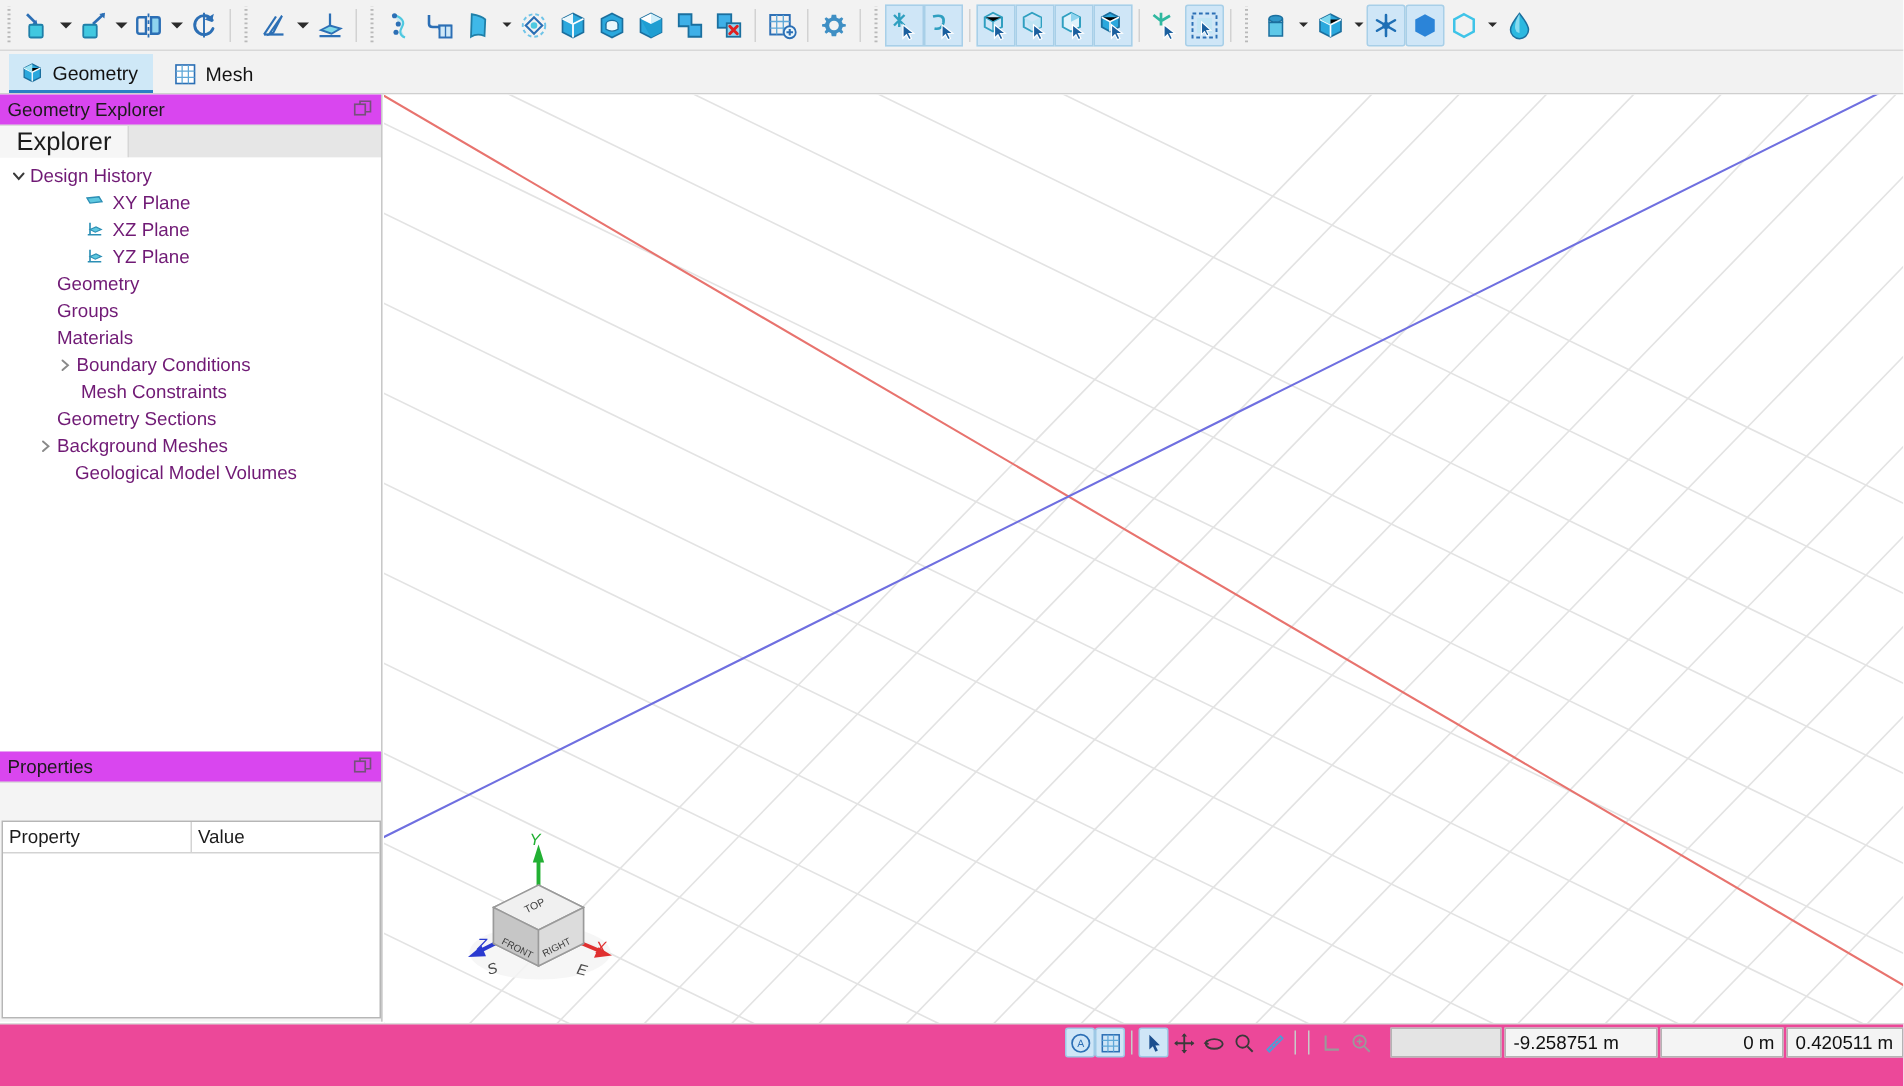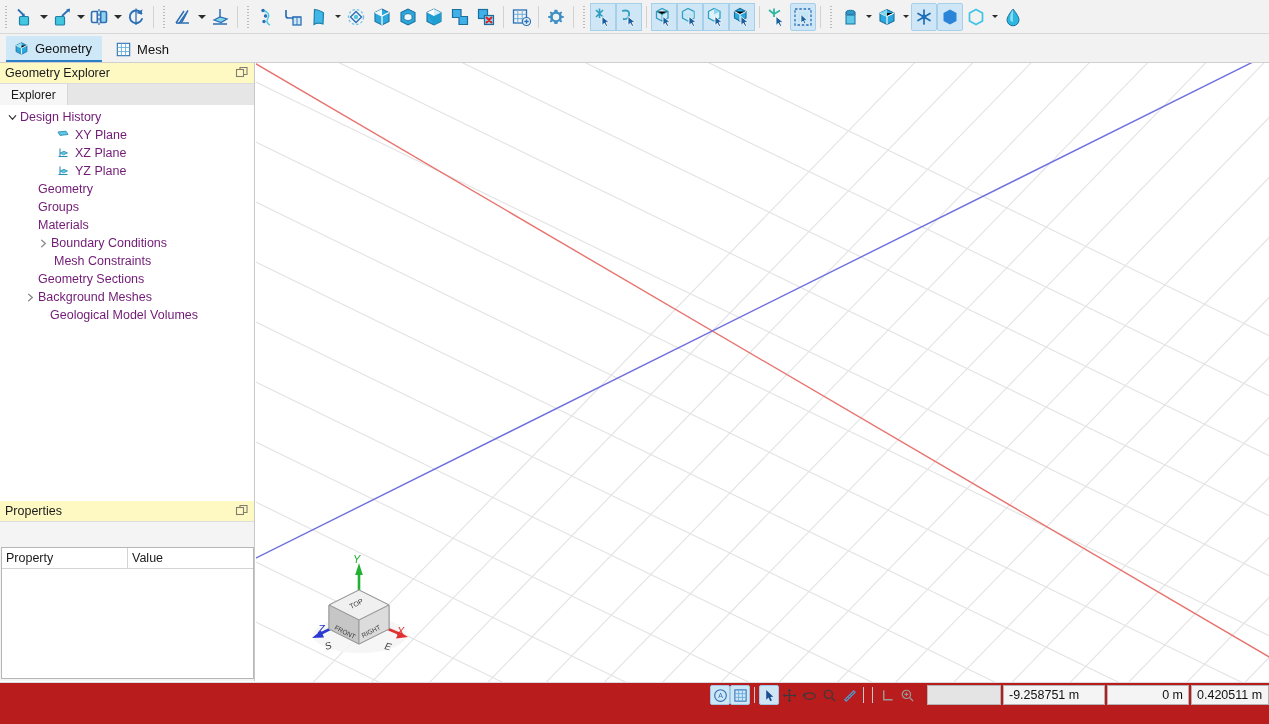--- a/index.html
+++ b/index.html
@@ -61,33 +61,33 @@
     font-size: 13px; color: #121212;
   }
   .vtab.active { background: #cfe8f7; border-bottom: 2px solid #2b7fc4; }
 
   
   #leftdock {
     position: absolute; left: 0; top: 63px; width: 255px; height: 618px;
     background: #f4f4f4; border-right: 1px solid #c8c8c8;
   }
   .dock-title {
-    height: 21px; background: #fef9c3;
+    height: 21px; background: #d946ef;
     display: flex; align-items: center; padding: 0 5px;
     font-size: 12.5px; color: #1b1b1b;
     border-bottom: 1px solid #dcdcdc;
     justify-content: flex-end;
   }
   .dock-title .t { flex: 1; }
   .float-ico { width: 14px; height: 14px; opacity: .75; }
 
   .tabrow { height: 21px; background: #e6e6e6; display: flex; align-items: stretch; }
   .etab {
     padding: 0 11px; display: flex; align-items: center;
-    font-size: 12px; background: #f6f6f6;
+    font-size: 17px; background: #f6f6f6;
     border-right: 1px solid #d6d6d6;
   }
   .tree {
     position: absolute; left: 0; top: 42px; right: 0; bottom: 0;
     background: #ffffff; overflow: hidden; padding-top: 3px;
   }
   .tnode { display: flex; align-items: center; height: 18px; font-size: 12.5px; color: #701a75; }
   .tw { width: 16px; height: 18px; display: flex; align-items: center; justify-content: center; flex: 0 0 auto; }
   .tico { width: 16px; height: 16px; margin-right: 3px; flex: 0 0 auto; }
 
@@ -109,21 +109,21 @@
   
   #viewport {
     position: absolute; left: 256px; top: 63px; width: 1013px; height: 619px;
     background: #ffffff; overflow: hidden;
   }
   #viewport svg { position: absolute; left: 0; top: 0; }
 
   
   #statusbar {
     position: absolute; left: 0; top: 682px; width: 1269px; height: 42px;
-    background: #b91c1c; border-top: 1px solid #dcdcdc;
+    background: #ec4899; border-top: 1px solid #dcdcdc;
   }
   #sbrow { position: absolute; right: 0; top: 1px; height: 22px; display: flex; align-items: center; }
   .sb-btn {
     width: 20px; height: 20px; display: flex; align-items: center; justify-content: center;
     border: 1px solid transparent; border-radius: 2px; flex: 0 0 auto;
   }
   .sb-btn.on { background: #cfe6f7; border-color: #9ec9e6; }
   .sb-sep { width: 1px; height: 16px; background: #c9c9c9; margin: 0 4px; flex: 0 0 auto; }
   .sb-field {
     height: 20px; background: #e4e4e4; border: 1px solid #b4b4b4;

